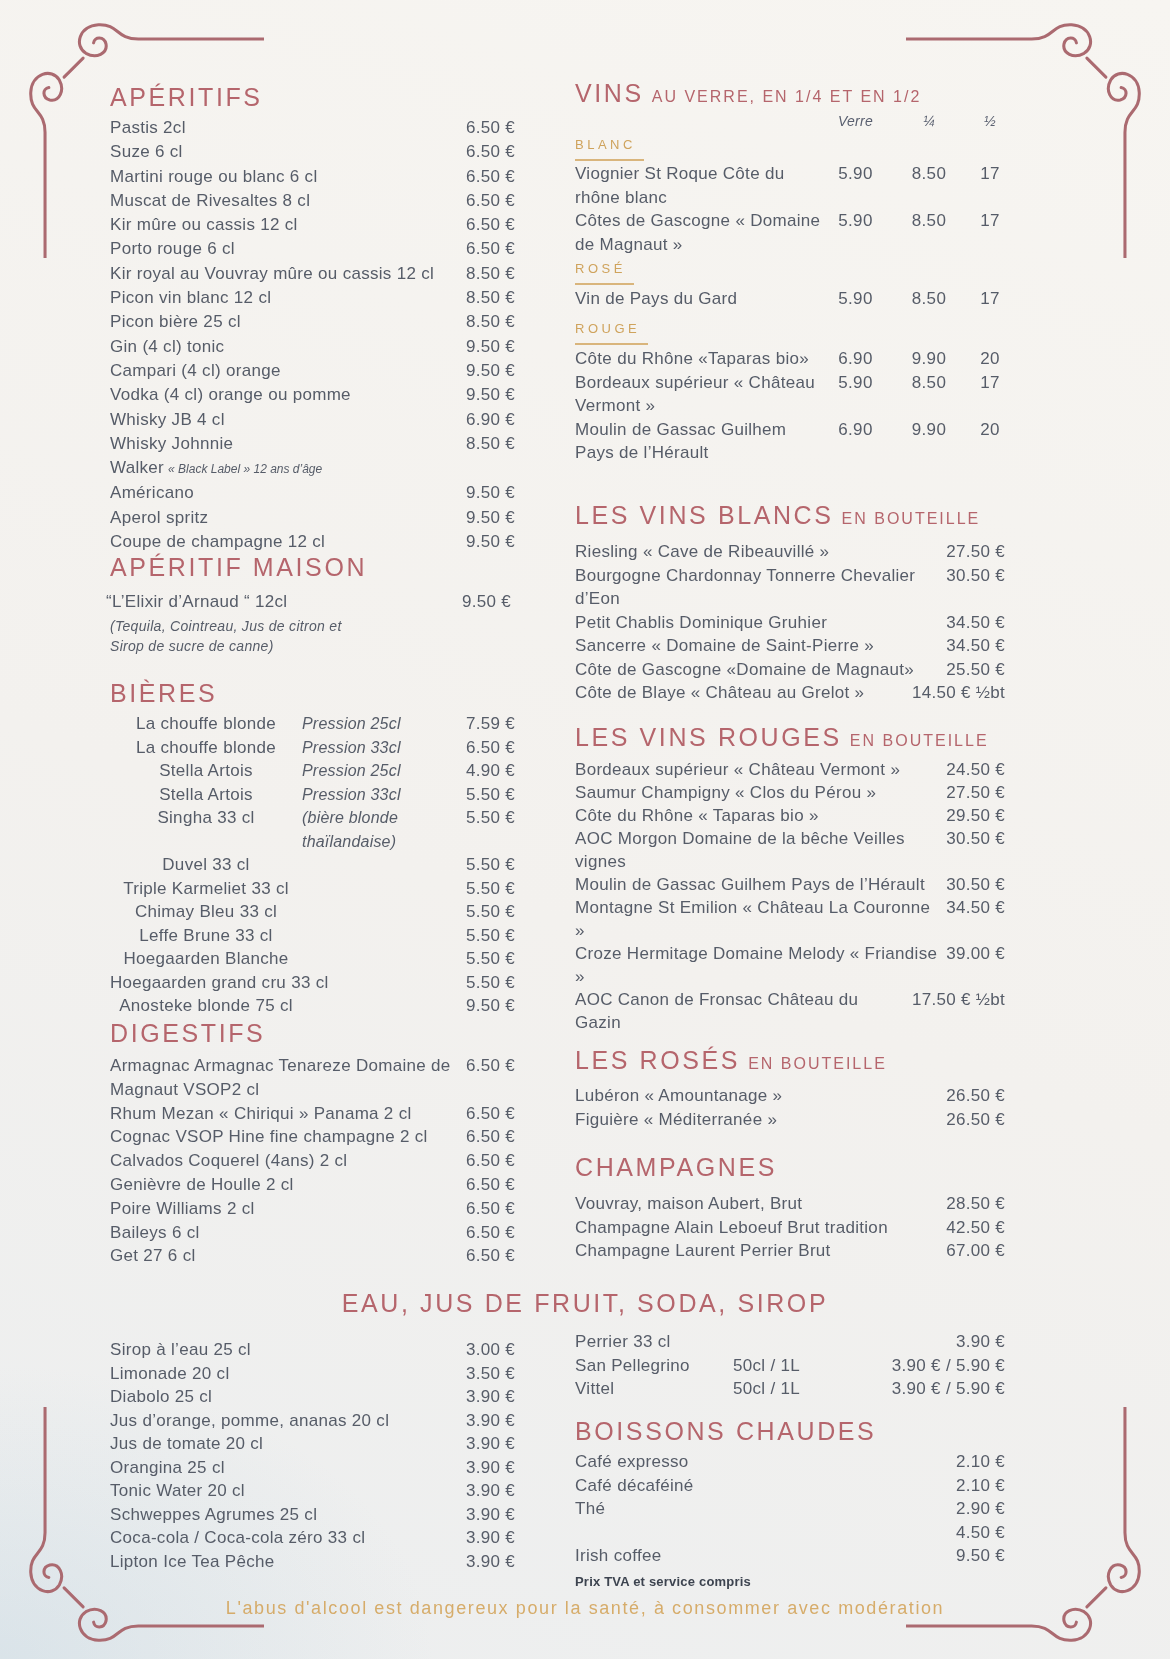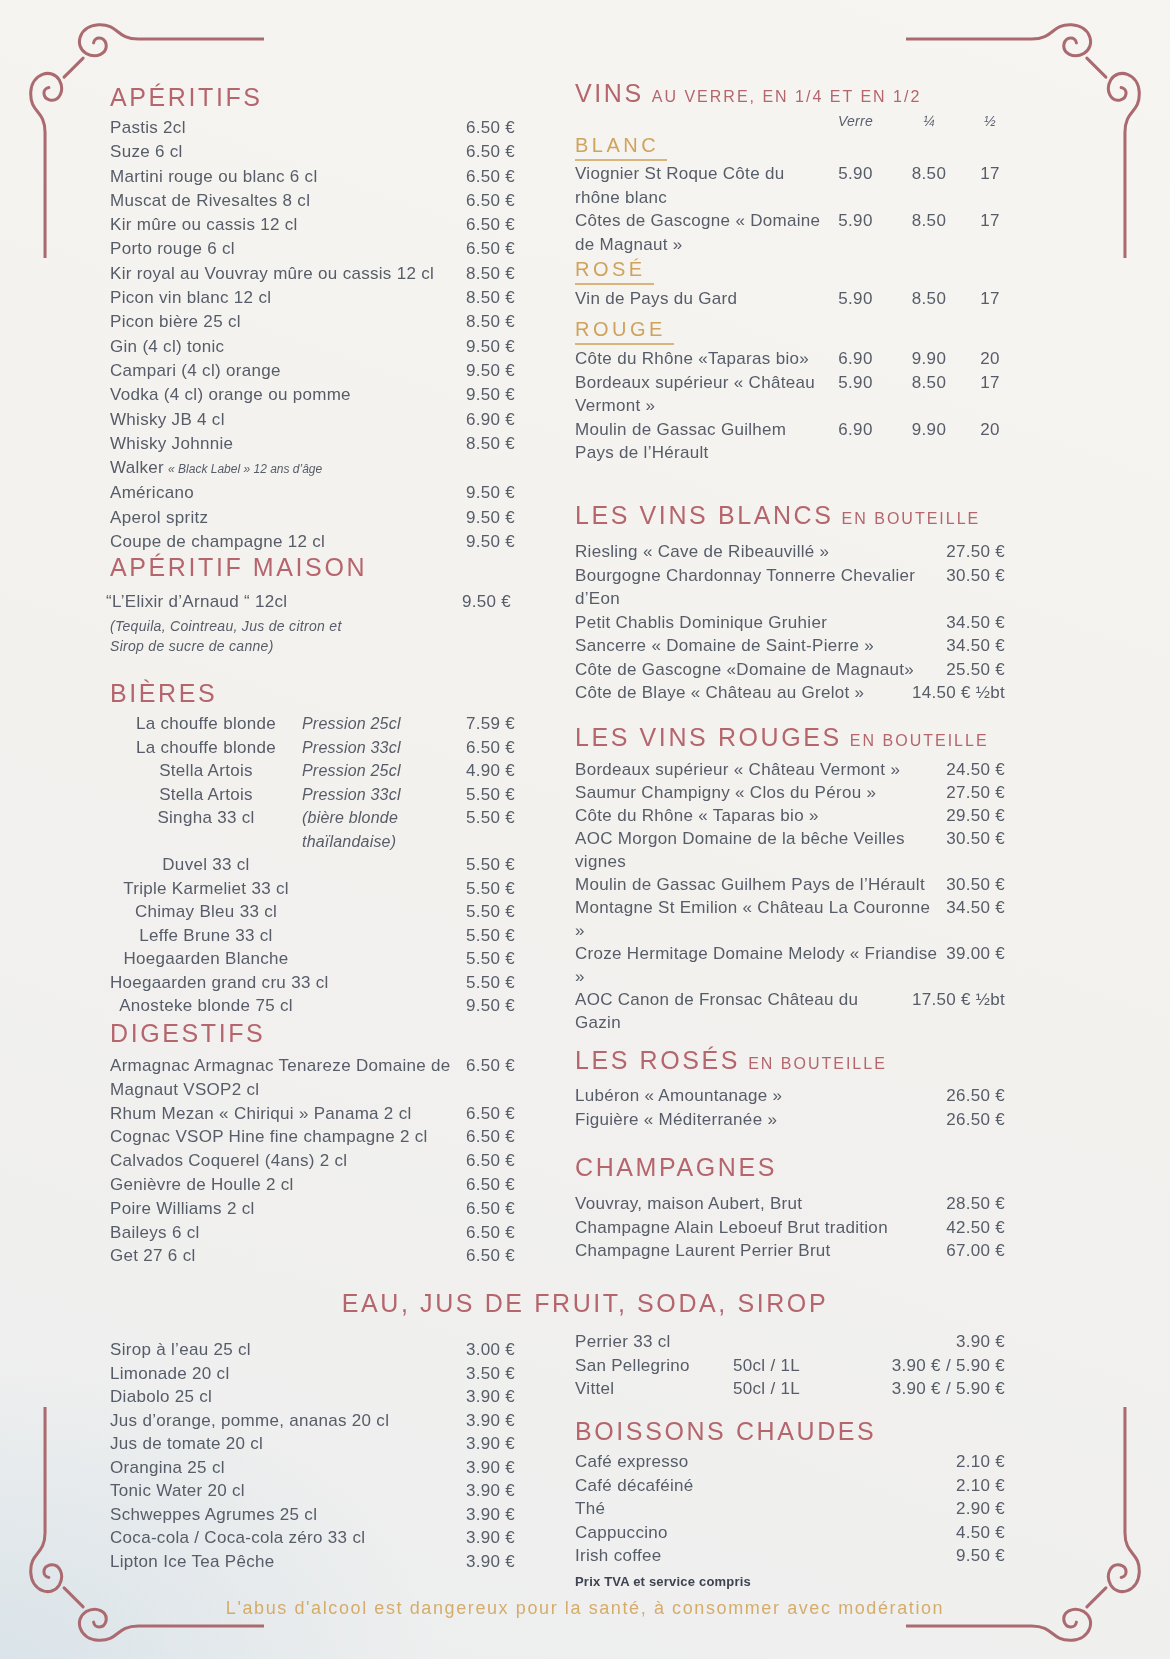--- a/index.html
+++ b/index.html
@@ -13,21 +13,21 @@
     overflow:hidden;
   }
   .abs{position:absolute;}
   .h2{
     position:absolute;margin:0;font-weight:400;font-size:25px;letter-spacing:2.6px;
     color:#b5656c;line-height:30px;white-space:nowrap;
   }
   .h2 .h2sub{font-size:16px;letter-spacing:2px;margin-left:8px;}
   .h2.center{left:0;right:0;text-align:center;}
   .goldlabel{
-    position:absolute;margin:0;font-size:20px;letter-spacing:3.5px;color:#cfa35c;
+    position:absolute;margin:0;font-size:13px;letter-spacing:3.5px;color:#cfa35c;
     border-bottom:2px solid #d9b57c;padding:0 8px 3px 0;font-weight:400;line-height:22px;
   }
   .items{position:absolute;}
   .row{
     display:flex;align-items:flex-start;
     font-size:17px;letter-spacing:0.3px;line-height:23.5px;color:#565c68;
   }
   .lh24 .row{line-height:24.3px;gap:12px;}
   .lh23 .row{line-height:23px;}
   .lh238 .row{line-height:23.8px;}
@@ -593,21 +593,20 @@
         <span class="nm">Café décaféiné</span>
         <span class="pr">2.10 €</span>
       </div>
 
       <div class="row">
         <span class="nm">Thé</span>
         <span class="pr">2.90 €</span>
       </div>
 
       <div class="row">
-        <span class="nm">Cappuccino</span>
         <span class="pr">4.50 €</span>
       </div>
 
       <div class="row">
         <span class="nm">Irish coffee</span>
         <span class="pr">9.50 €</span>
       </div>
     </div>
 
   <div class="tva" style="left:575px;top:1574px;width:412px;">Prix TVA et service compris</div>

